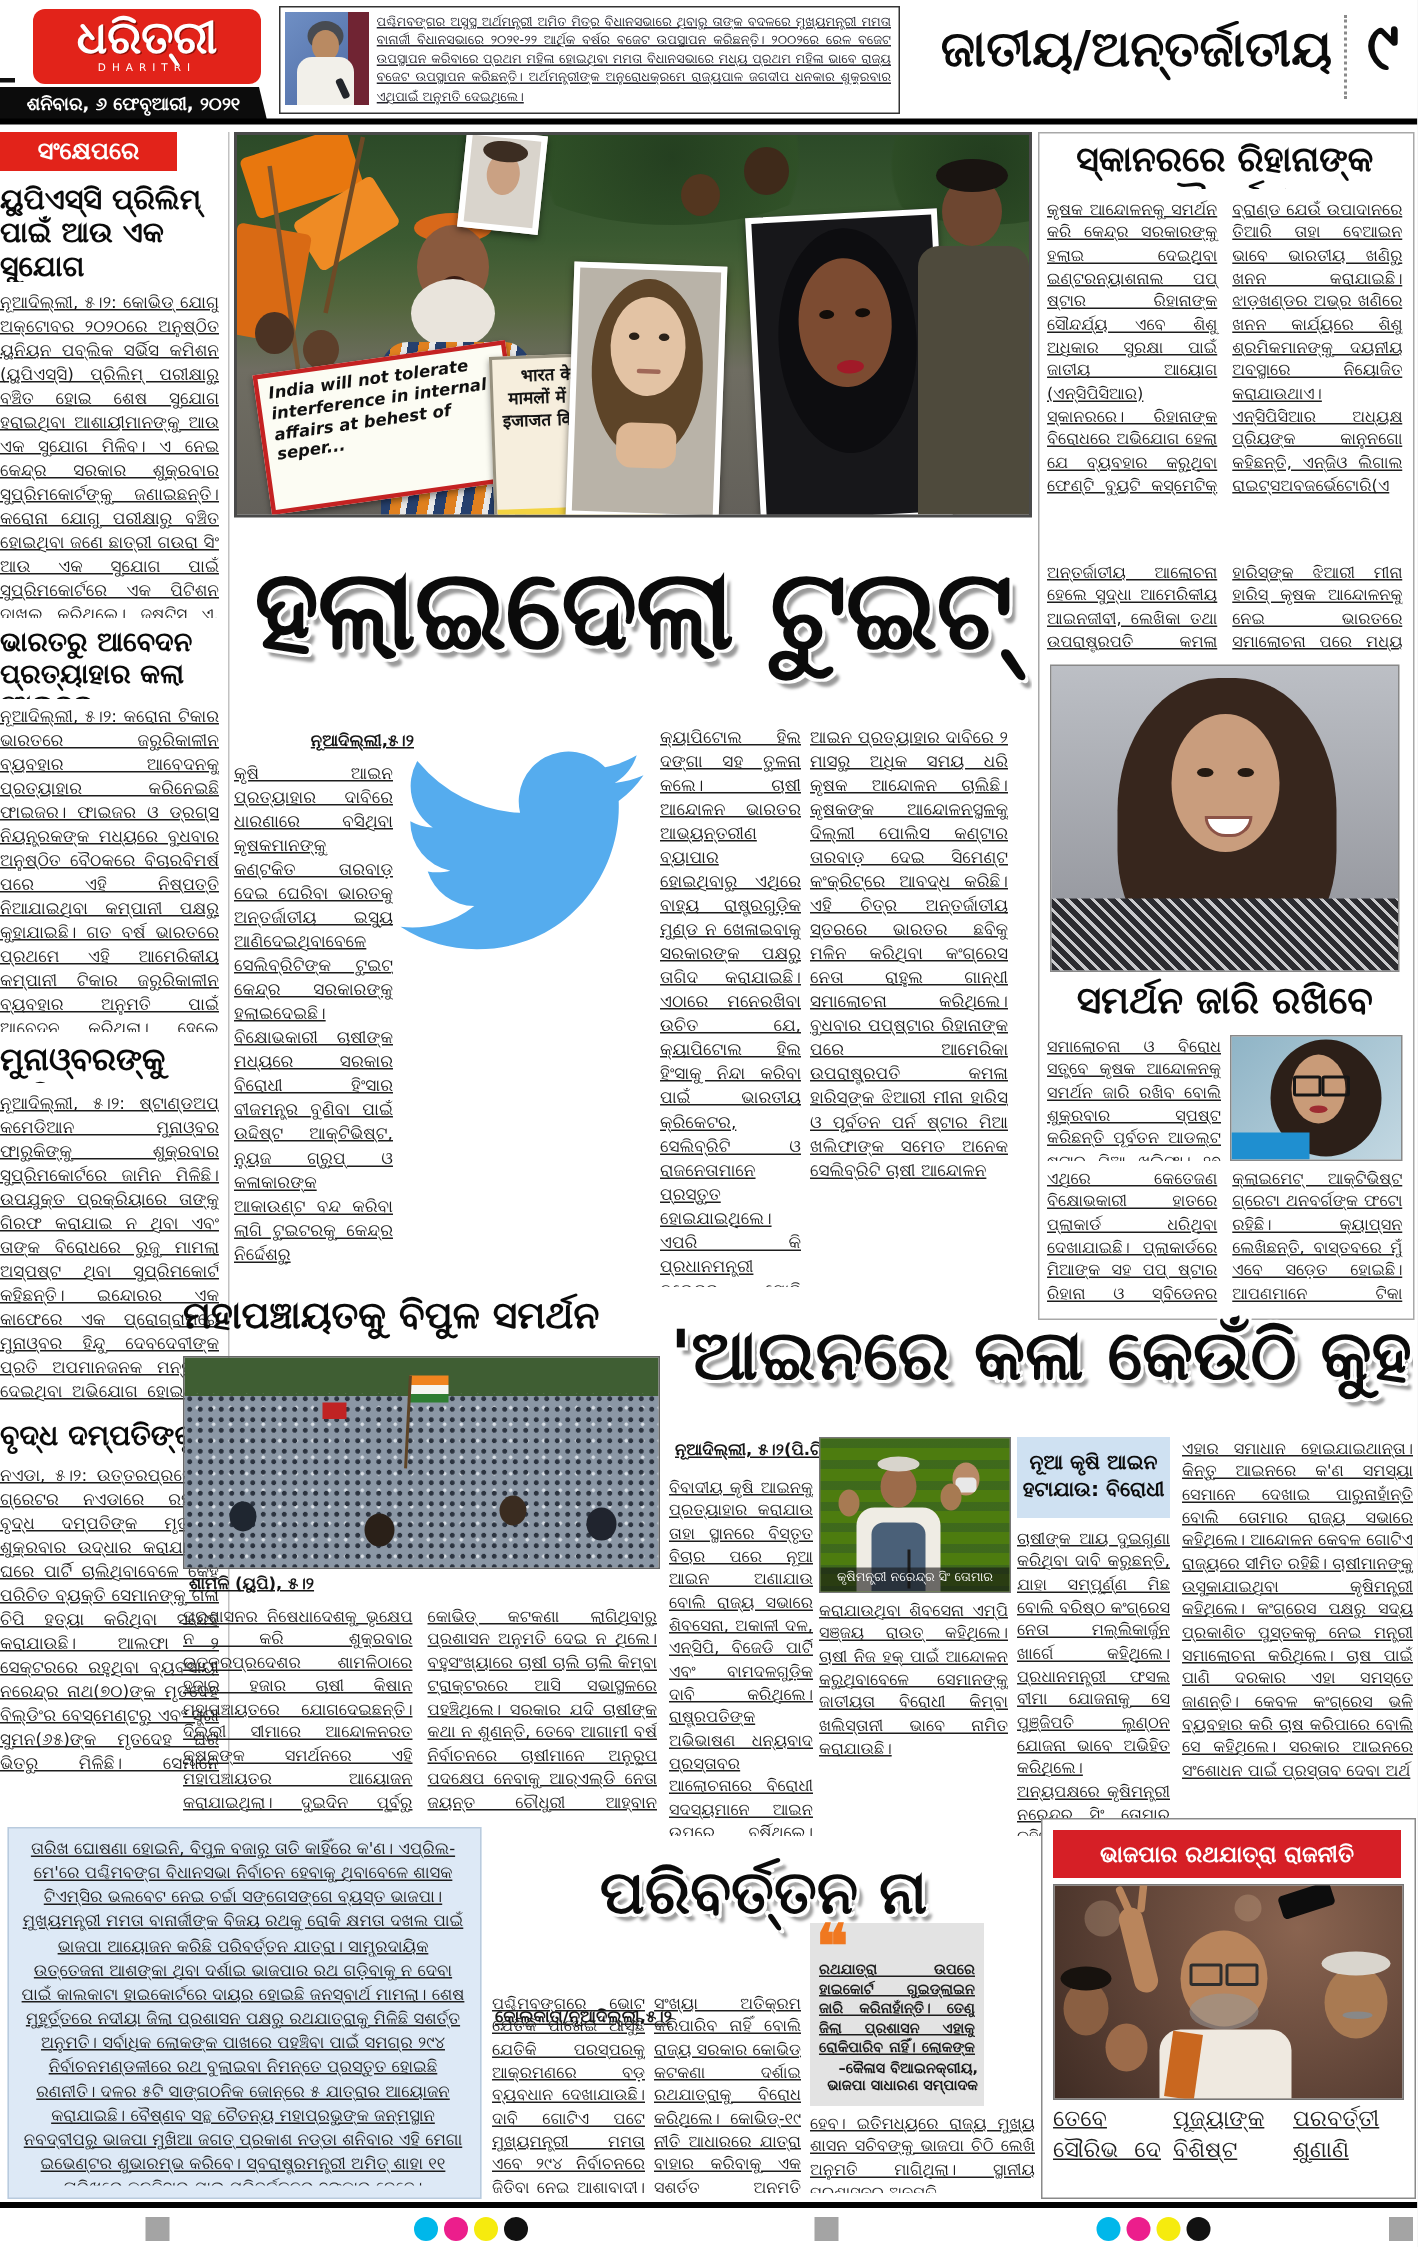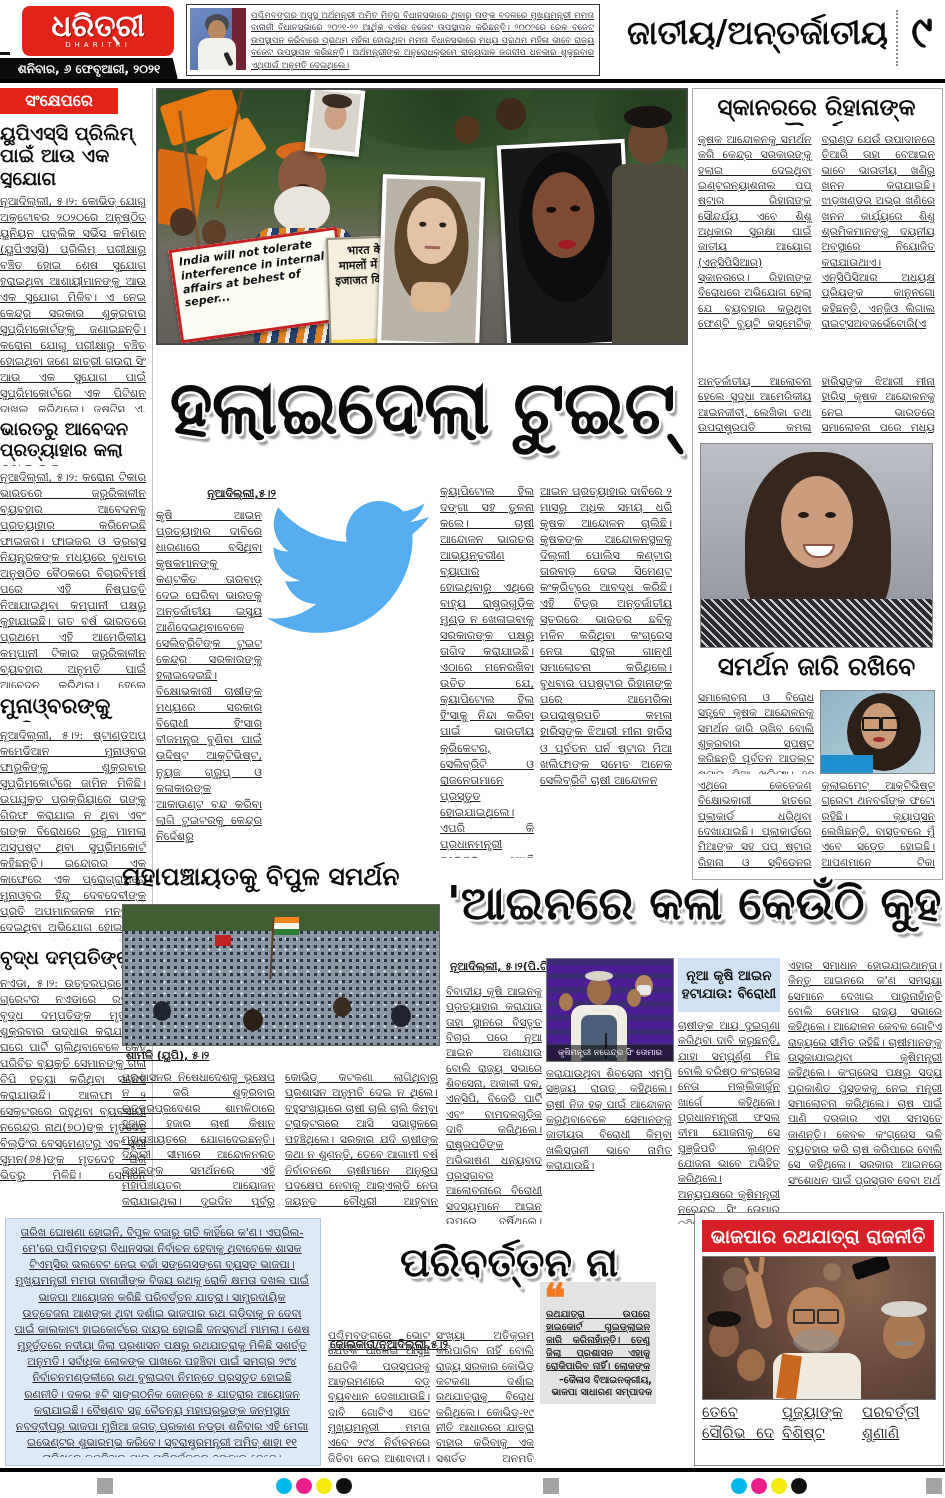--- a/index.html
+++ b/index.html
@@ -186,21 +186,21 @@
     <div class="facedot" style="left:210px;top:92px;width:18px;height:20px;background:#3a2c20;"></div>
     <div class="facedot" style="left:268px;top:100px;width:20px;height:22px;background:#20242e;"></div>
   </div>
   <div class="abs dateline" style="left:126px;top:1049px;width:200px;font-size:11px;">ଶାମଳି (ୟୁପି), ୫।୨</div>
   <div class="t cols2" style="left:122px;top:1070px;width:316px;height:154px;font-size:10.9px;">ପ୍ରଶାସନର ନିଷେଧାଦେଶକୁ ଭୃକ୍ଷେପ ନ କରି ଶୁକ୍ରବାର ଉତ୍ତରପ୍ରଦେଶର ଶାମଳିଠାରେ ହଜାର ହଜାର ଚାଷୀ କିଷାନ ମହାପଞ୍ଚାୟତରେ ଯୋଗଦେଇଛନ୍ତି। ଦିଲ୍ଲୀ ସୀମାରେ ଆନ୍ଦୋଳନରତ କୃଷକଙ୍କ ସମର୍ଥନରେ ଏହି ମହାପଞ୍ଚାୟତର ଆୟୋଜନ କରାଯାଇଥିଲା। ଦୁଇଦିନ ପୂର୍ବରୁ କୋଭିଡ୍ କଟକଣା ଲାଗିଥିବାରୁ ପ୍ରଶାସନ ଅନୁମତି ଦେଇ ନ ଥିଲେ। ବହୁସଂଖ୍ୟାରେ ଚାଷୀ ଚାଲି ଚାଲି କିମ୍ବା ଟ୍ରାକ୍ଟରରେ ଆସି ସଭାସ୍ଥଳରେ ପହଞ୍ଚିଥିଲେ। ସରକାର ଯଦି ଚାଷୀଙ୍କ କଥା ନ ଶୁଣନ୍ତି, ତେବେ ଆଗାମୀ ବର୍ଷ ନିର୍ବାଚନରେ ଚାଷୀମାନେ ଅନୁରୂପ ପଦକ୍ଷେପ ନେବାକୁ ଆର୍‌ଏଲ୍‌ଡି ନେତା ଜୟନ୍ତ ଚୌଧୁରୀ ଆହ୍ବାନ ଦେଇଥିଲେ। ହରିୟାଣାର ଜିନ୍ଦରେ ଶୁକ୍ରବାର ଆୟୋଜିତ ମହାପଞ୍ଚାୟତରେ ଆଇଏନ୍‌ଏଲ୍‌ଡି ନେତା ଅଭୟ ଚୌଟାଲା ଭଲ ସଭାରେ ଉଦ୍‌ବୋଧନ ଦେଇଥିଲେ।</div>
 
   <div class="head outline" style="left:446px;top:862px;width:496px;height:90px;font-size:46px;text-align:center;line-height:1.8;">'ଆଇନରେ କଳା କେଉଁଠି କୁହ</div>
   <div class="abs dateline" style="left:450px;top:960px;width:130px;">ନୂଆଦିଲ୍ଲୀ, ୫।୨(ପି.ଟି.)</div>
   <div class="t" style="left:446px;top:984px;width:96px;height:240px;font-size:10.8px;">ବିବାଦୀୟ କୃଷି ଆଇନକୁ ପ୍ରତ୍ୟାହାର କରାଯାଉ ତାହା ସ୍ଥାନରେ ବିସ୍ତୃତ ବିଚାର ପରେ ନୂଆ ଆଇନ ଅଣାଯାଉ ବୋଲି ରାଜ୍ୟ ସଭାରେ ଶିବସେନା, ଅକାଳୀ ଦଳ, ଏନ୍‌ସିପି, ବିଜେଡି ପାର୍ଟି ଏବଂ ବାମଦଳଗୁଡ଼ିକ ଦାବି କରିଥିଲେ। ରାଷ୍ଟ୍ରପତିଙ୍କ ଅଭିଭାଷଣ ଧନ୍ୟବାଦ ପ୍ରସ୍ତାବର ଆଲୋଚନାରେ ବିରୋଧୀ ସଦସ୍ୟମାନେ ଆଇନ ଉପରେ ବର୍ଷିଥିଲେ। ଚାଷୀଙ୍କୁ ସରକାର ଜାତୀୟତା ବିରୋଧୀ କହି ଏହାକୁ ଭଣ୍ଡୁର କରିବା ଅନୁଚିତ ବୋଲି କୁହାଯାଇଥିଲା।</div>
 
-  <div class="photo" style="left:546px;top:958px;width:126px;height:102px;border:1px solid #777;background:#4c1d95;">
+  <div class="photo" style="left:546px;top:958px;width:126px;height:102px;border:1px solid #777;background:#4d7c0f;">
     <div class="abs" style="left:0;top:0;width:100%;height:100%;background:repeating-linear-gradient(180deg,rgba(35,70,52,.35) 0 6px,transparent 6px 14px);"></div>
     <div class="facedot" style="left:88px;top:16px;width:18px;height:22px;background:#b98a68;"></div>
     <div class="abs" style="left:90px;top:26px;width:14px;height:10px;background:#e8e8e8;border-radius:3px;"></div>
     <div class="abs" style="left:24px;top:46px;width:56px;height:56px;background:#efece4;border-radius:12px 12px 0 0;"></div>
     <div class="abs" style="left:34px;top:56px;width:36px;height:46px;background:#4a6078;border-radius:8px 8px 0 0;"></div>
     <div class="facedot" style="left:40px;top:18px;width:24px;height:28px;background:#9c6b4a;"></div>
     <div class="facedot" style="left:38px;top:12px;width:28px;height:10px;background:#d8d4cc;"></div>
     <div class="facedot" style="left:12px;top:34px;width:14px;height:18px;background:#a77a52;"></div>
     <div class="facedot" style="left:80px;top:30px;width:14px;height:18px;background:#a77a52;"></div>
     <div class="abs" style="left:58px;top:74px;width:2px;height:26px;background:#1c1c1c;"></div>
@@ -224,24 +224,25 @@
   <div class="t" style="left:436px;top:1328px;width:98px;height:134px;font-size:10.8px;">ସଂଖ୍ୟା ଅତିକ୍ରମ କରିପାରିବ ନାହିଁ ବୋଲି ରାଜ୍ୟ ସରକାର କୋଭିଡ୍ କଟକଣା ଦର୍ଶାଇ ରଥଯାତ୍ରାକୁ ବିରୋଧ କରିଥିଲେ। କୋଭିଡ୍-୧୯ ନୀତି ଆଧାରରେ ଯାତ୍ରା ବାହାର କରିବାକୁ ଏକ ସଶର୍ତ୍ତ ଅନୁମତି ଦିଆଯାଇଛି।</div>
 
   <div class="abs" style="left:540px;top:1282px;width:116px;height:122px;background:#e3e3e3;">
     <div class="abs" style="left:4px;top:2px;width:20px;height:28px;color:#f07820;font-size:40px;font-weight:bold;line-height:28px;font-family:'DejaVu Serif','Liberation Serif',serif;">❝</div>
     <div class="t" style="left:6px;top:26px;width:104px;height:64px;font-size:9.6px;font-weight:bold;line-height:1.35;">ରଥଯାତ୍ରା ଉପରେ ହାଇକୋର୍ଟ ଗୁଇଡ୍‌ଲାଇନ ଜାରି କରିନାହାଁନ୍ତି। ତେଣୁ ଜିଲା ପ୍ରଶାସନ ଏହାକୁ ରୋକିପାରିବ ନାହିଁ। ଲୋକଙ୍କ ପାଖରେ ପହଞ୍ଚିବା ବିରୋଧୀ ଦଳର ମୌଳିକ ଅଧିକାର।</div>
     <div class="abs" style="left:4px;top:92px;width:108px;text-align:right;font-size:9.6px;font-weight:bold;">
       <div>–କୈଳାସ ବିଆଇନକ୍ଗୀୟ,</div>
       <div>ଭାଜପା ସାଧାରଣ ସମ୍ପାଦକ</div>
     </div>
   </div>
+  <div class="t" style="left:540px;top:1408px;width:150px;height:54px;font-size:10.8px;">ହେବ। ଇତିମଧ୍ୟରେ ରାଜ୍ୟ ମୁଖ୍ୟ ଶାସନ ସଚିବଙ୍କୁ ଭାଜପା ଚିଠି ଲେଖି ଅନୁମତି ମାଗିଥିଲା। ସ୍ଥାନୀୟ ପ୍ରଶାସନର ଅନୁମତି</div>
 
   <div class="box" style="left:694px;top:1212px;width:248px;height:252px;border-color:#8a8a8a;"></div>
   <div class="abs" style="left:702px;top:1220px;width:232px;height:32px;background:#d61f26;text-align:center;">
-    <span style="color:#fff;font-weight:bold;font-size:19px;line-height:32px;">ଭାଜପାର ରଥଯାତ୍ରା ରାଜନୀତି</span>
+    <span style="color:#fff;font-weight:bold;font-size:15px;line-height:32px;">ଭାଜପାର ରଥଯାତ୍ରା ରାଜନୀତି</span>
   </div>
   <div class="photo" style="left:702px;top:1256px;width:232px;height:142px;border:1px solid #777;background:radial-gradient(circle at 70% 20%,#8a6450,#5d4236 60%,#3f2c24);">
     <div class="facedot" style="left:20px;top:10px;width:24px;height:24px;background:rgba(255,220,180,.22);"></div>
     <div class="facedot" style="left:120px;top:6px;width:18px;height:18px;background:rgba(255,220,180,.2);"></div>
     <div class="abs" style="left:150px;top:2px;width:36px;height:16px;background:#0d0d0d;transform:rotate(-18deg);border-radius:3px;"></div>
 
     <div class="abs" style="left:48px;top:14px;width:16px;height:58px;background:#b9855c;border-radius:8px;transform:rotate(-14deg);"></div>
     <div class="abs" style="left:44px;top:0;width:5px;height:20px;background:#b9855c;border-radius:3px;transform:rotate(-24deg);"></div>
     <div class="abs" style="left:56px;top:-2px;width:5px;height:20px;background:#b9855c;border-radius:3px;transform:rotate(6deg);"></div>
 

